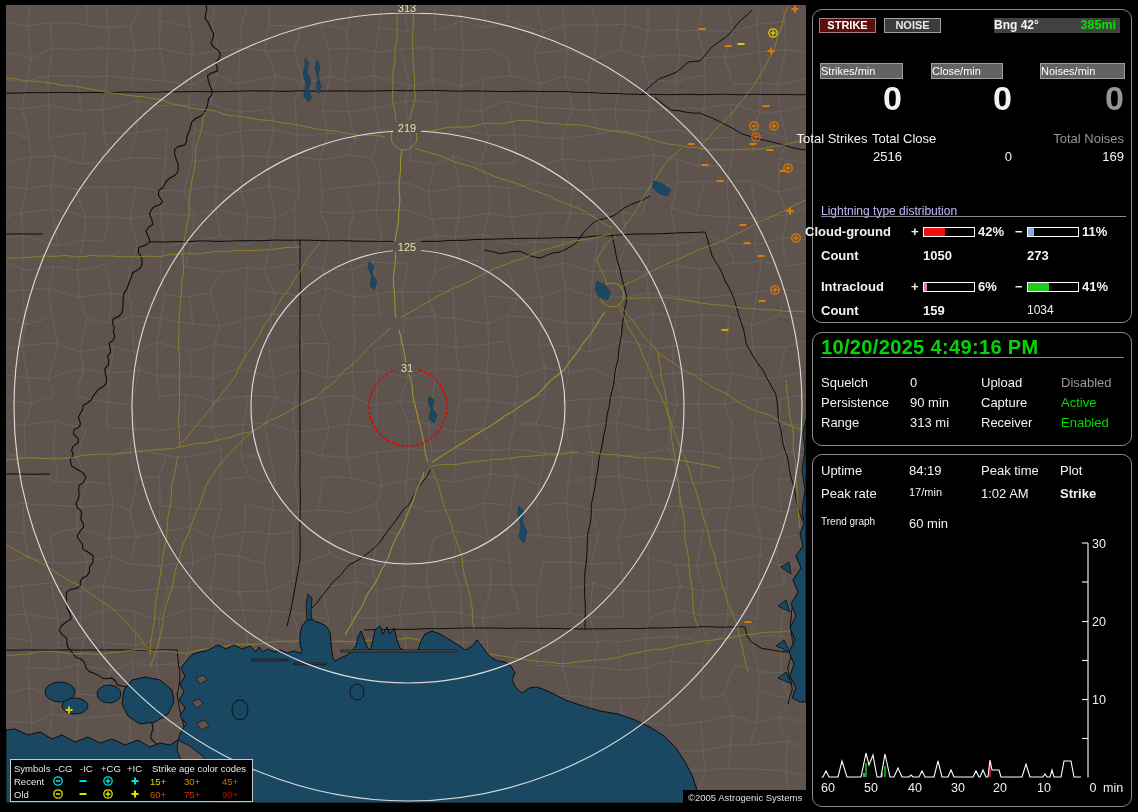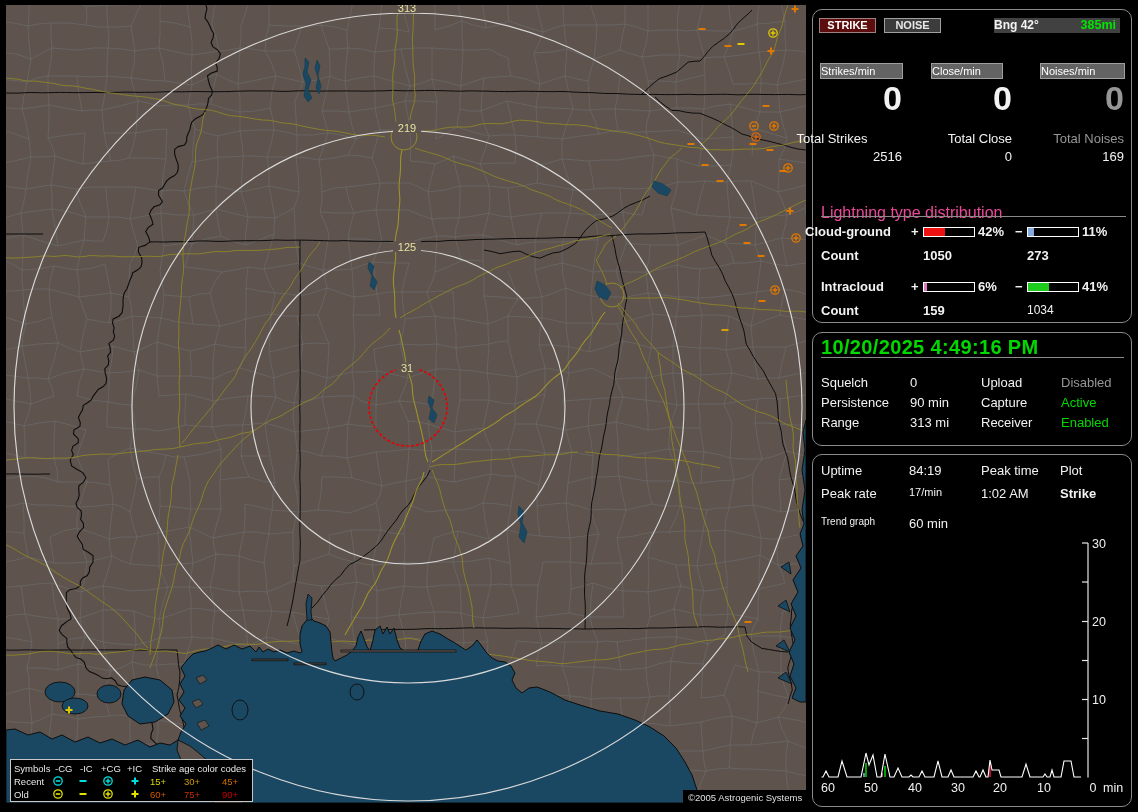--- a/index.html
+++ b/index.html
@@ -176,26 +176,26 @@
 <div class="abs" style="left:819px;top:18px;width:57px;height:15px;background:#5c0d0d;border:1px solid #a08080;color:#fff;font-weight:bold;font-size:11px;text-align:center;line-height:13px">STRIKE</div>
 <div class="abs" style="left:884px;top:18px;width:57px;height:15px;background:#3c3c3c;border:1px solid #a0a0a0;color:#e8e8e8;font-weight:bold;font-size:11px;text-align:center;line-height:13px">NOISE</div>
 <div class="abs" style="left:994px;top:18px;width:126px;height:15px;background:#414141;font-weight:bold;font-size:12px;line-height:15px"><span class="w" style="padding-left:0">Bng 42°</span><span style="position:absolute;right:4px;color:#00e400;font-size:12.5px">385mi</span></div>
 <div class="lbl" style="left:820px;top:63px;width:83px">Strikes/min</div>
 <div class="lbl" style="left:931px;top:63px;width:72px">Close/min</div>
 <div class="lbl" style="left:1040px;top:63px;width:85px">Noises/min</div>
 <div class="abs w" style="left:762px;top:79px;width:140px;text-align:right;font-size:34px;font-weight:bold">0</div>
 <div class="abs w" style="left:872px;top:79px;width:140px;text-align:right;font-size:34px;font-weight:bold">0</div>
 <div class="abs gy" style="left:984px;top:79px;width:140px;text-align:right;font-size:34px;font-weight:bold">0</div>
 <div class="abs w" style="left:762px;top:131px;width:140px;text-align:center;font-size:13px">Total Strikes</div>
-<div class="abs w" style="left:872px;top:131px;width:140px;text-align:right;font-size:13px">Total Close</div>
+<div class="abs w" style="left:872px;top:131px;width:140px;font-size:13px">Total Close</div>
 <div class="abs gy" style="left:984px;top:131px;width:140px;text-align:right;font-size:13px">Total Noises</div>
 <div class="abs w" style="left:762px;top:149px;width:140px;text-align:right;font-size:13px">2516</div>
 <div class="abs w" style="left:872px;top:149px;width:140px;text-align:right;font-size:13px">0</div>
 <div class="abs w" style="left:984px;top:149px;width:140px;text-align:right;font-size:13px">169</div>
-<div class="abs" style="left:821px;top:204px;font-size:16px;color:#ec4899">Lightning type distribution</div>
+<div class="abs" style="left:821px;top:204px;font-size:12px;color:#c4b5fd">Lightning type distribution</div>
 <div class="abs" style="left:821px;top:216px;width:305px;height:1px;background:#8a8a8a"></div>
 <div class="abs w" style="left:805px;top:224px;font-size:13px;font-weight:bold">Cloud-ground</div>
 <div class="abs w" style="left:911px;top:224px;font-size:13px;font-weight:bold">+</div>
 <div class="abs" style="left:923px;top:227px;width:52px;height:10px;border:1px solid #fff;background:#000">
     <div style="position:absolute;left:0;top:0;width:21px;height:8px;background:#ee1111"></div>
   </div>
 <div class="abs w" style="left:978px;top:224px;font-size:13px;font-weight:bold">42%</div>
 <div class="abs w" style="left:1015px;top:224px;font-size:13px;font-weight:bold">−</div>
 <div class="abs" style="left:1027px;top:227px;width:52px;height:10px;border:1px solid #fff;background:#000">
     <div style="position:absolute;left:0;top:0;width:6px;height:8px;background:#85aade"></div>

